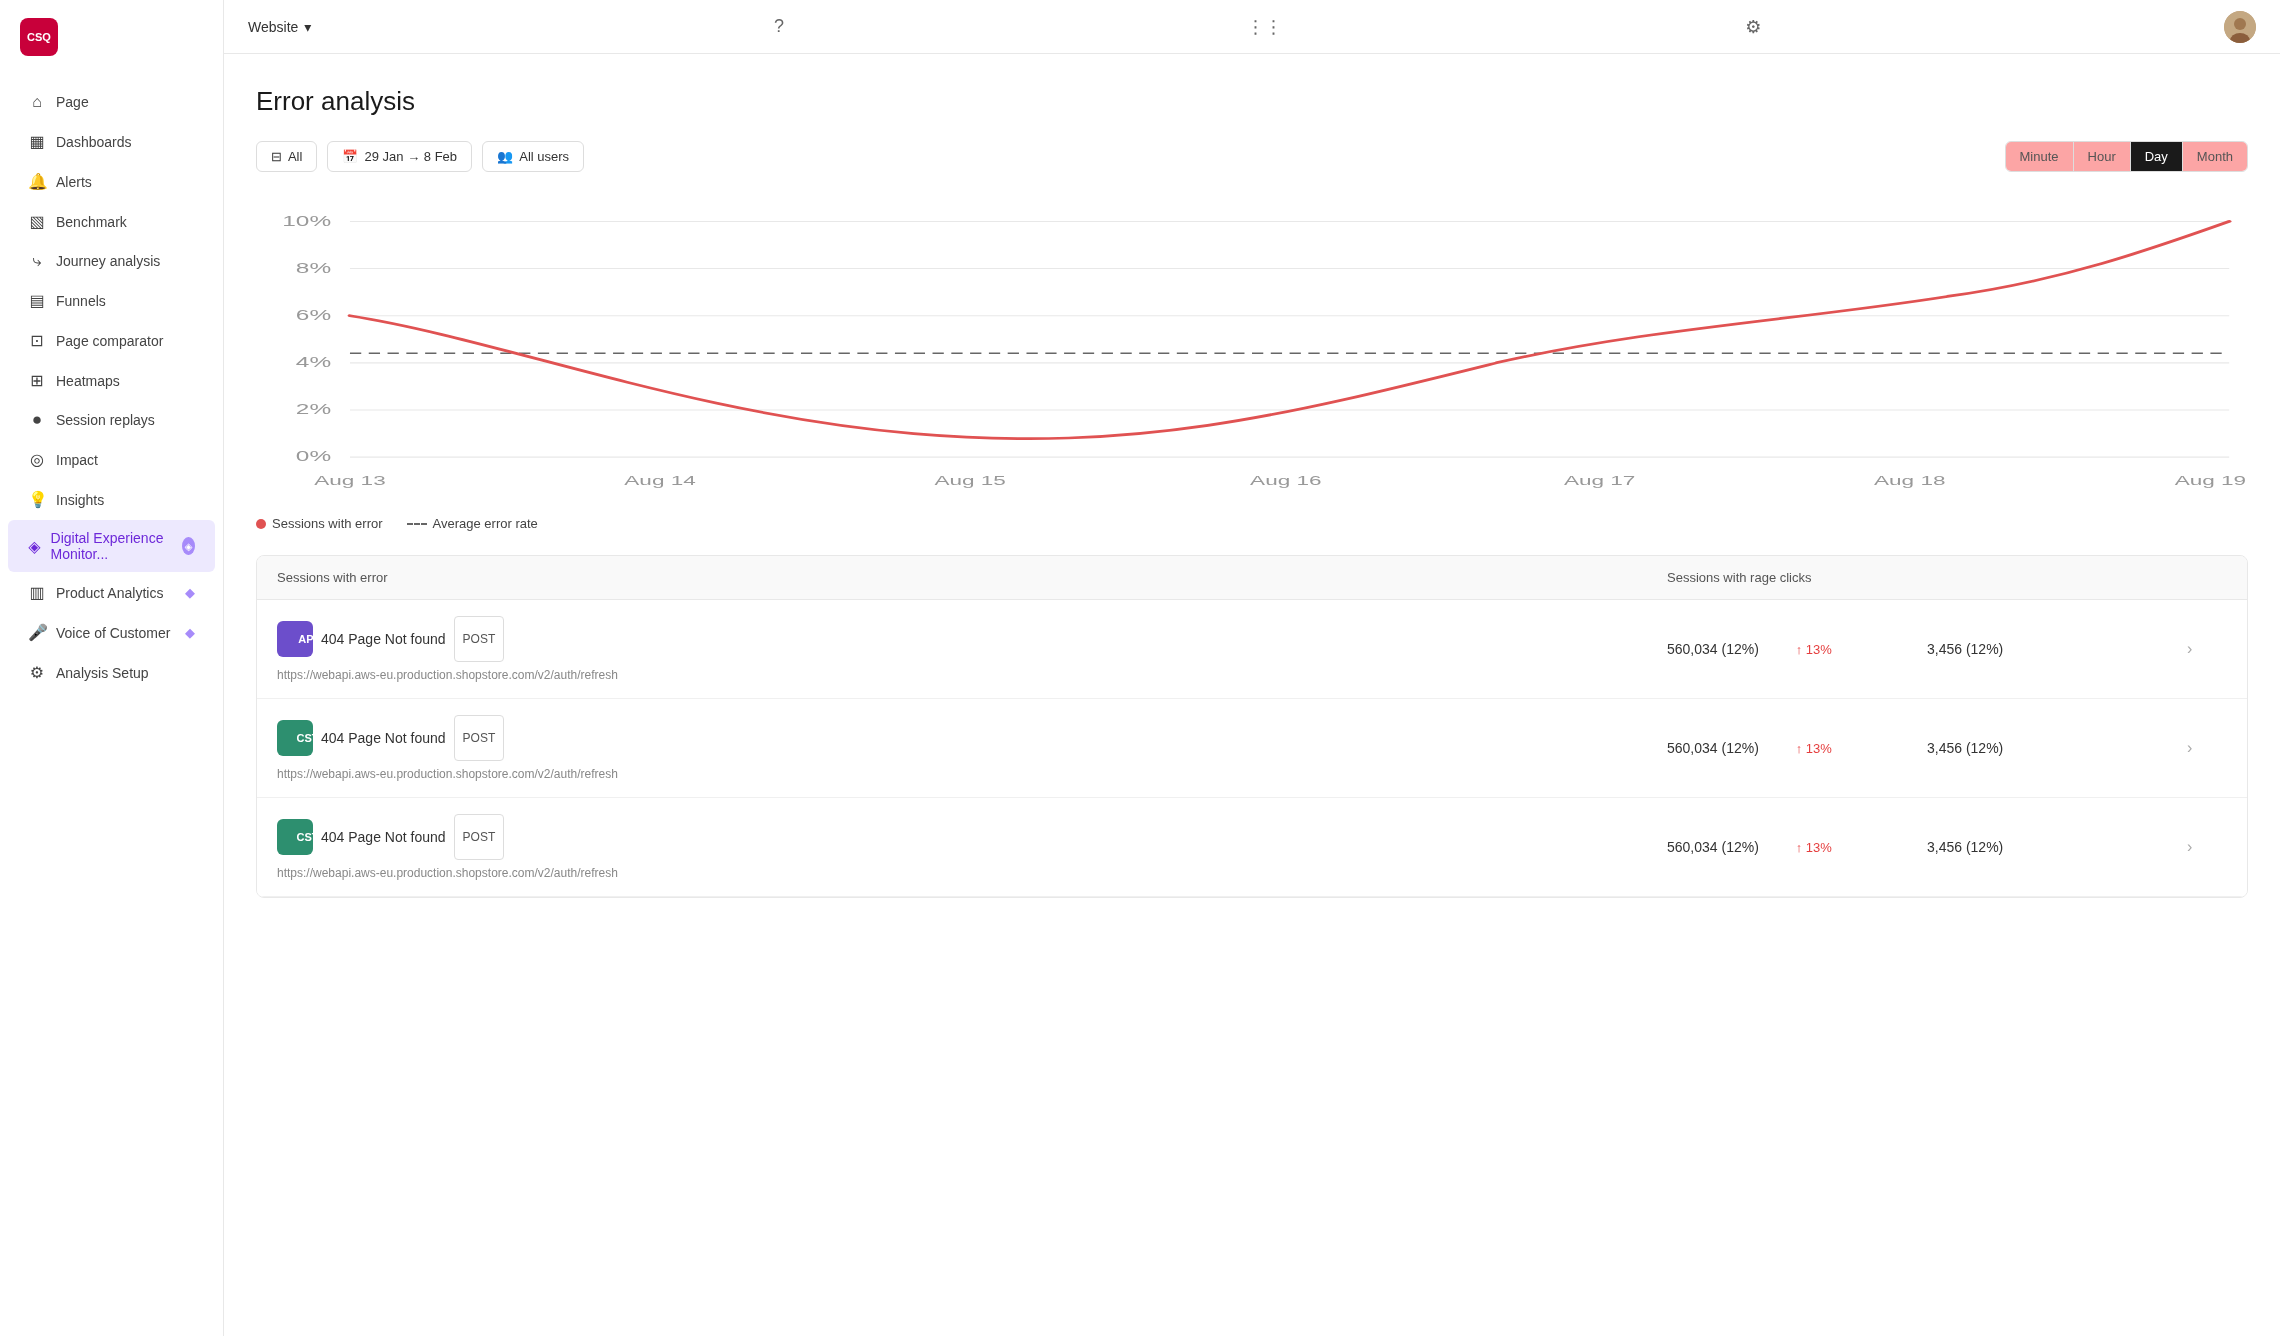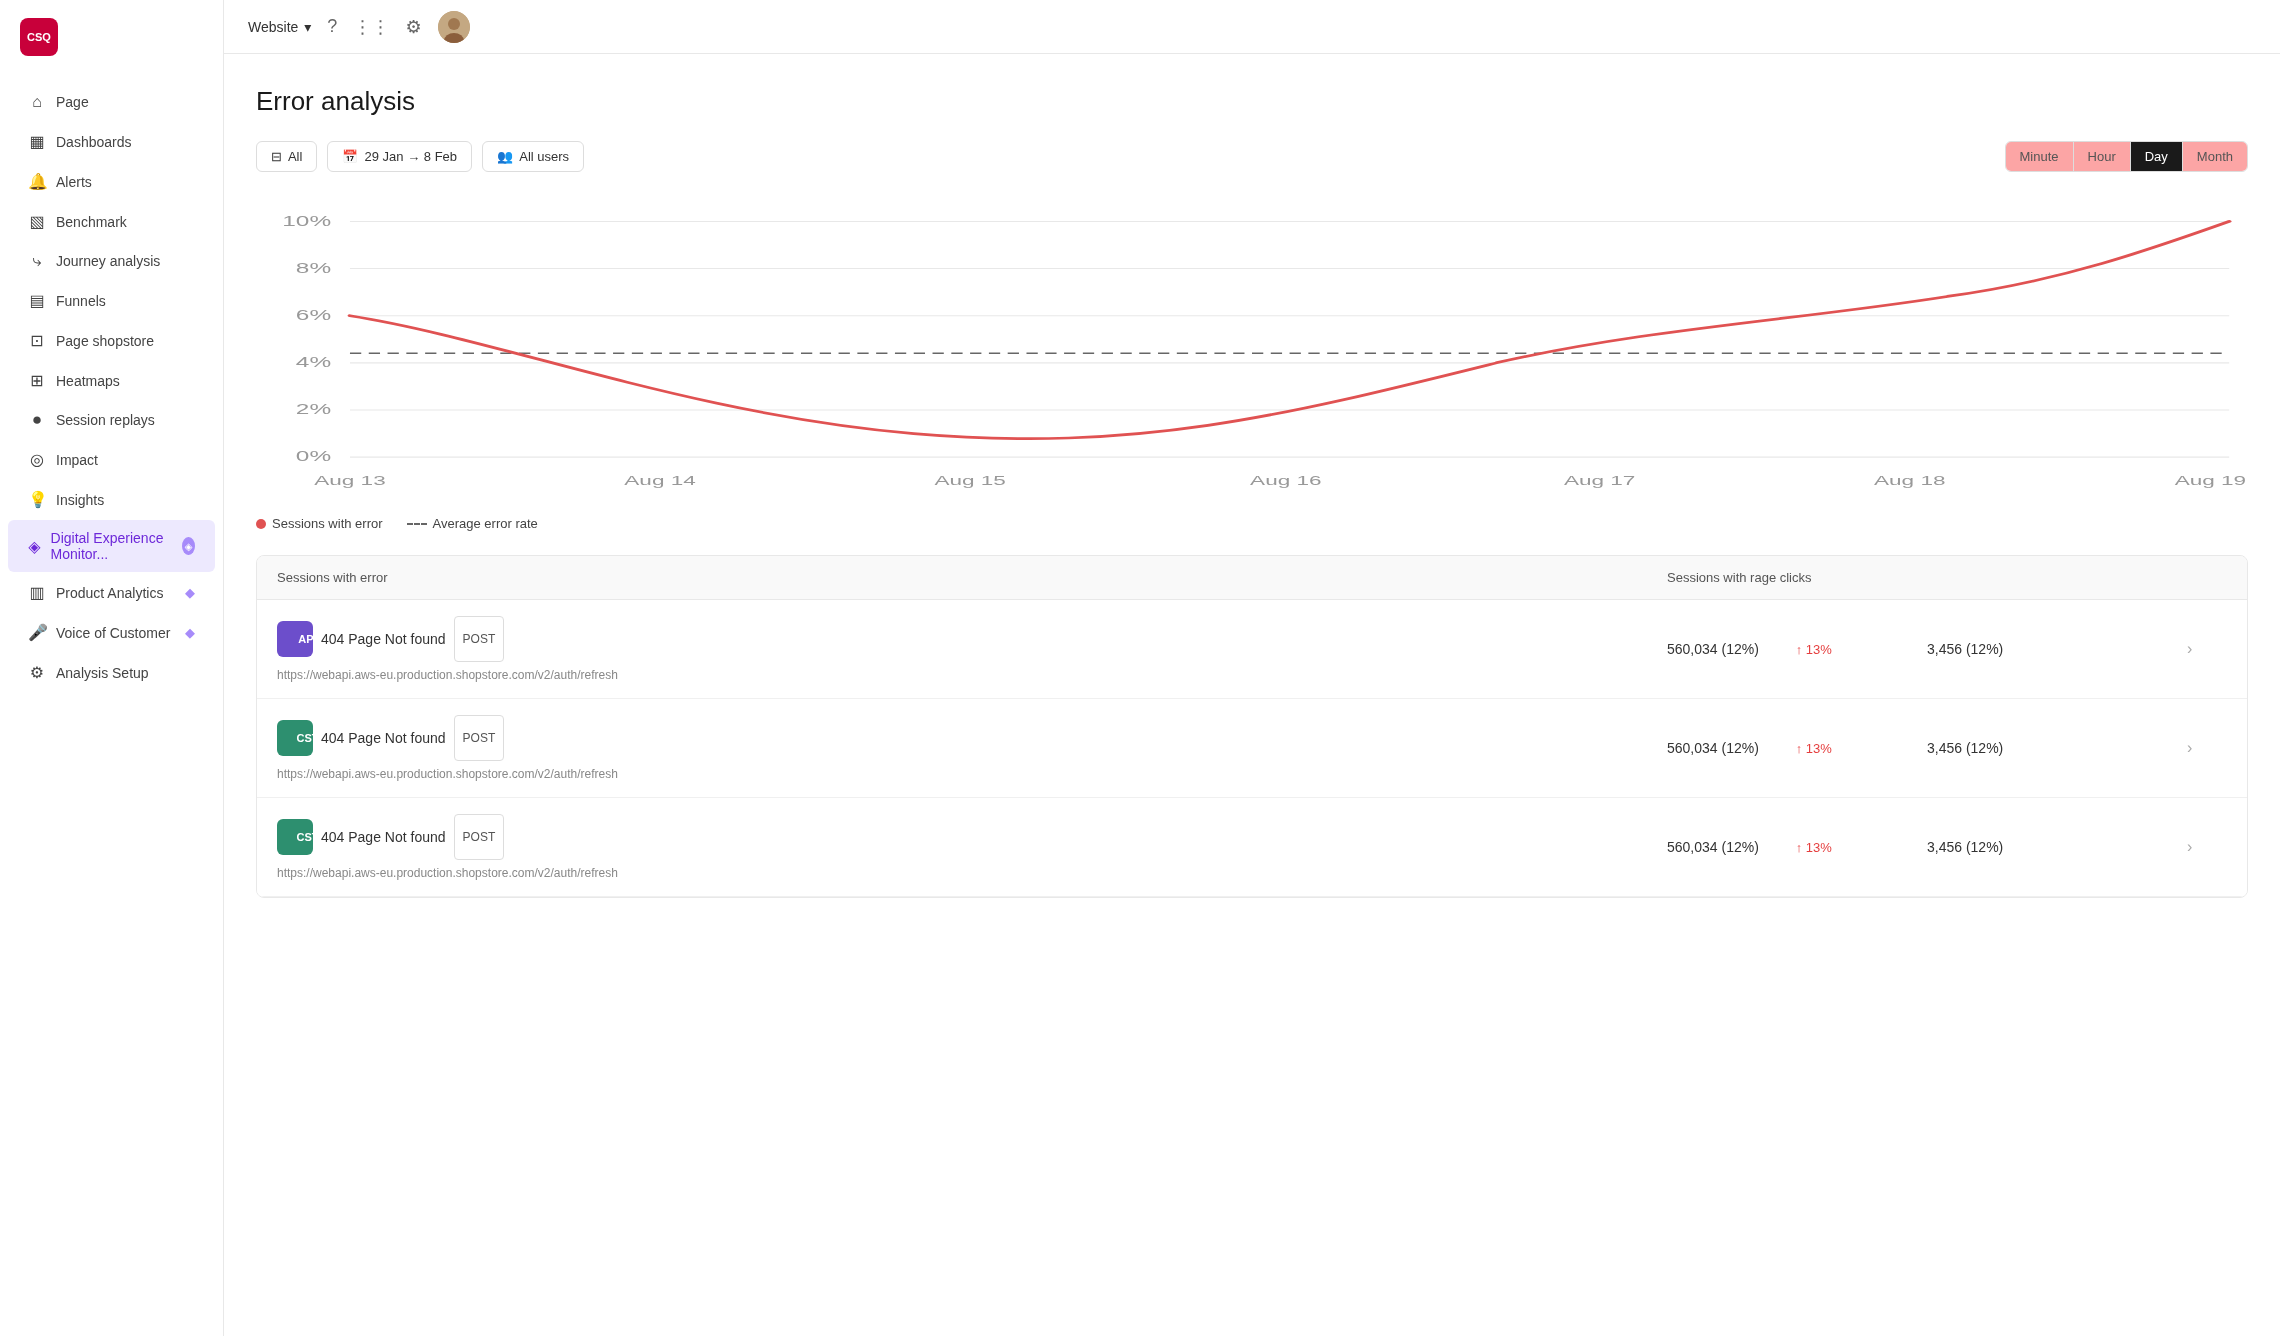--- a/index.html
+++ b/index.html
@@ -49,21 +49,21 @@
       display: flex; align-items: center; justify-content: center;
       font-size: 10px; color: #fff;
     }
 
     
     .topbar {
       position: sticky; top: 0; z-index: 10;
       background: #fff;
       border-bottom: 1px solid #e8e8e8;
       height: 54px;
-      display: flex; align-items: center; justify-content: flex-start;
+      display: flex; align-items: center; justify-content: space-between;
       padding: 0 24px; gap: 16px;
     }
     .topbar-website {
       display: flex; align-items: center; gap: 6px;
       font-size: 14px; color: #333; cursor: pointer;
       font-weight: 500;
     }
     .topbar-icon { font-size: 18px; color: #666; cursor: pointer; }
     .avatar { width: 32px; height: 32px; border-radius: 50%; background: #c4a882; overflow: hidden; display: flex; align-items: center; justify-content: center; font-size: 13px; }
 
@@ -180,21 +180,21 @@
     <span>Journey analysis</span>
 
   </div>
       <div class="nav-item">
     <span class="icon">▤</span>
     <span>Funnels</span>
 
   </div>
       <div class="nav-item">
     <span class="icon">⊡</span>
-    <span>Page shopstore</span>
+    <span>Page comparator</span>
 
   </div>
       <div class="nav-item">
     <span class="icon">⊞</span>
     <span>Heatmaps</span>
 
   </div>
       <div class="nav-item">
     <span class="icon">⏺</span>
     <span>Session replays</span>

